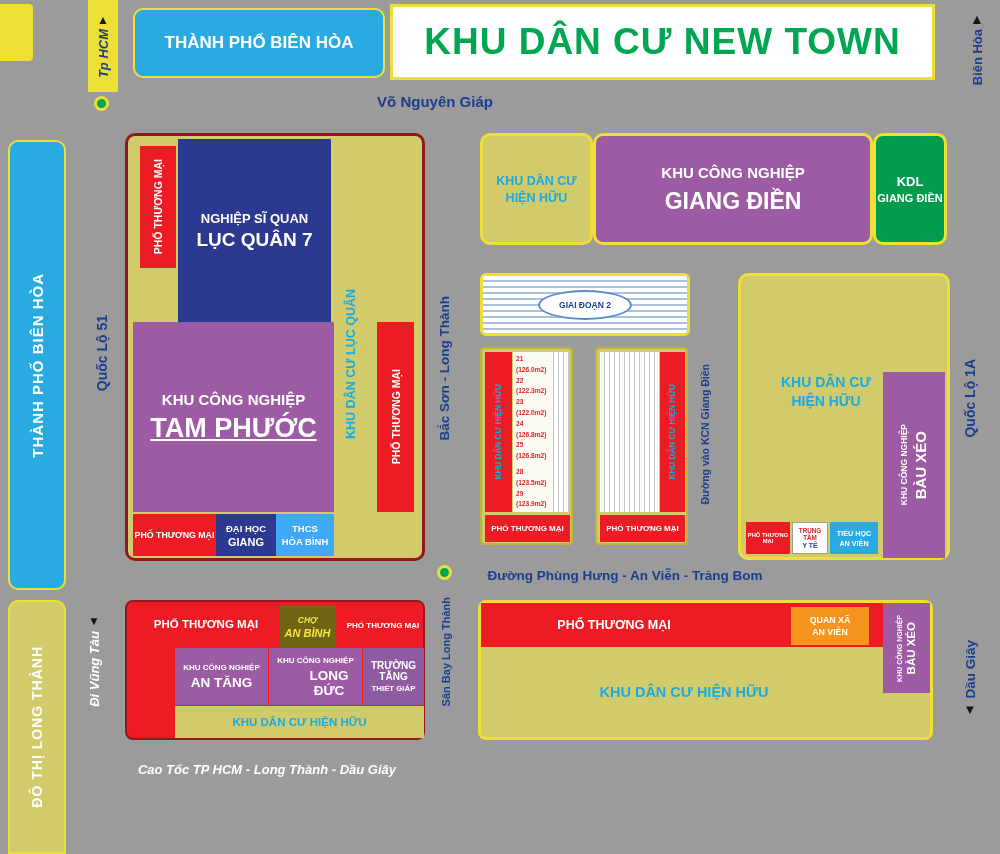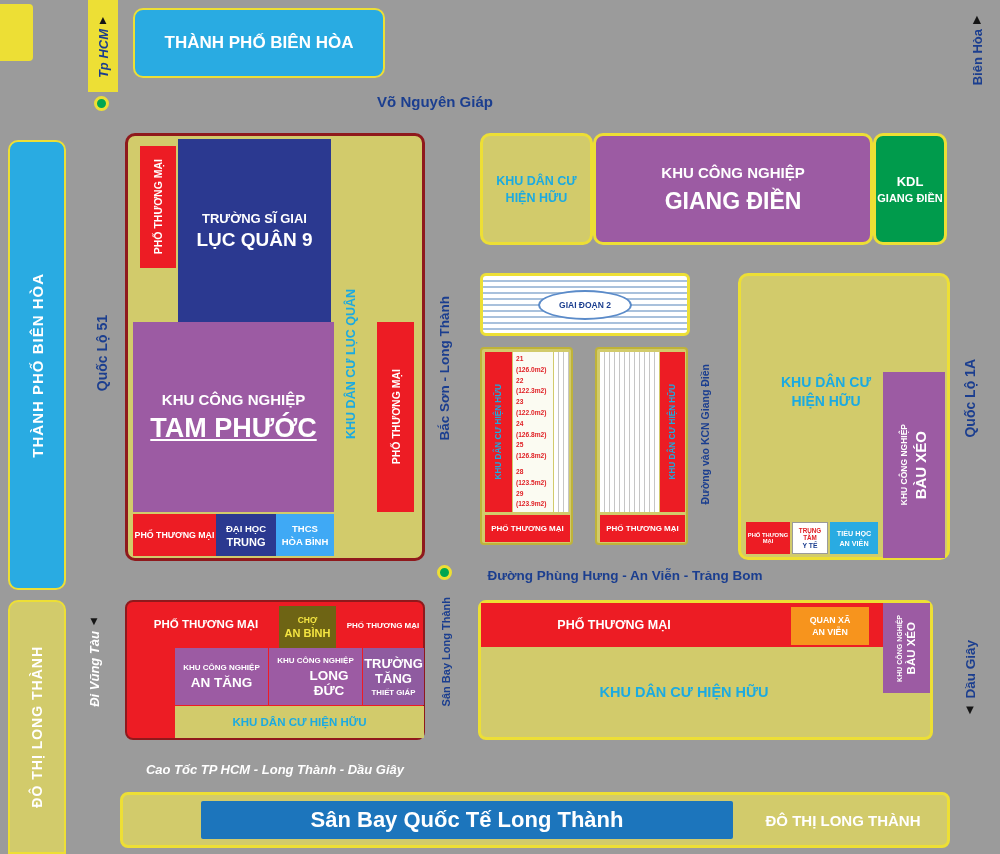--- a/index.html
+++ b/index.html
@@ -8,21 +8,21 @@
   #map { position:relative; width:1000px; height:854px; background:#9B9B9B; overflow:hidden; margin:0 auto; }
   .abs { position:absolute; }
   .fc { display:flex; flex-direction:column; align-items:center; justify-content:center; }
   .fr { display:flex; flex-direction:row; align-items:center; justify-content:center; }
   .vtext { writing-mode:vertical-rl; transform:rotate(180deg); white-space:nowrap; }
   .bold { font-weight:bold; }
   .i { font-style:italic; }
   .white { color:#FFFFFF; }
   .navy { color:#1B3E8F; }
   .cyan { color:#1BAAE1; }
-  .yellowtxt { color:#F5E642; }
+  .yellowtxt { color:#F5E642;font-style:italic; }
   .redtxt { color:#E02025; }
   .red-bg { background:#ED1C24; }
   .purple-bg { background:#9C5BA3; }
   .khaki-bg { background:#D2CB6B; }
   .blue-bg { background:#29ABE2; }
   .navybg { background:#2B3990; }
   .ybord { border:3px solid #EDDF35; }
   .r10 { border-radius:10px; }
   .r6 { border-radius:6px; }
   .r4 { border-radius:4px; }
@@ -42,20 +42,23 @@
 
   <div class="abs fc" style="left:88px;top:0;width:30px;height:92px;background:#EDDF35;gap:3px;">
     <span class="arrow" style="font-size:12px;">▲</span>
     <span class="vtext navy bold i" style="font-size:13px;">Tp HCM</span>
   </div>
 
   <div class="abs fc blue-bg r10" style="left:133px;top:8px;width:252px;height:70px;border:2px solid #EDDF35;">
     <span class="white bold ctr" style="font-size:17px;">THÀNH PHỐ BIÊN HÒA</span>
   </div>
 
+  <div class="abs fc" style="left:390px;top:4px;width:545px;height:76px;background:#FFFFFF;border:3px solid #EDDF35;">
+    <span class="bold ctr" style="font-size:37px;color:#00A651;letter-spacing:1px;">KHU DÂN CƯ NEW TOWN</span>
+  </div>
 
   <div class="abs fc" style="left:958px;top:6px;width:38px;height:86px;gap:3px;">
     <span class="arrow" style="font-size:14px;">▲</span>
     <span class="vtext navy bold" style="font-size:13px;">Biên Hòa</span>
   </div>
 
   <div class="abs fc" style="left:350px;top:90px;width:170px;height:22px;">
     <span class="navy bold" style="font-size:15px;">Võ Nguyên Giáp</span>
   </div>
 
@@ -76,39 +79,39 @@
   <div class="abs fc" style="left:78px;top:596px;width:32px;height:130px;gap:4px;">
     <span class="arrow" style="font-size:12px;">▼</span>
     <span class="vtext white bold i" style="font-size:13px;">Đi Vũng Tàu</span>
   </div>
 
   <div class="abs khaki-bg r10" style="left:125px;top:133px;width:300px;height:428px;border:3px solid #8F191C;">
     <div class="abs fc red-bg" style="left:12px;top:10px;width:36px;height:122px;">
       <span class="vtext white bold" style="font-size:10.5px;">PHỐ THƯƠNG MẠI</span>
     </div>
     <div class="abs fc navybg" style="left:50px;top:3px;width:153px;height:183px;gap:3px;">
-      <span class="white bold ctr" style="font-size:13px;">TRƯỜNG SĨ GIAI</span>
-      <span class="white bold ctr" style="font-size:19px;">LỤC QUÂN 9</span>
+      <span class="white bold ctr" style="font-size:13px;">NGHIỆP SĨ QUAN</span>
+      <span class="white bold ctr" style="font-size:19px;">LỤC QUÂN 7</span>
     </div>
     <div class="abs fc" style="left:208px;top:128px;width:30px;height:200px;">
       <span class="vtext cyan bold" style="font-size:12.5px;">KHU DÂN CƯ LỤC QUÂN</span>
     </div>
     <div class="abs fc purple-bg" style="left:5px;top:186px;width:201px;height:190px;gap:5px;">
       <span class="white bold ctr" style="font-size:15px;">KHU CÔNG NGHIỆP</span>
       <span class="white bold ctr" style="font-size:27px;text-decoration:underline;">TAM PHƯỚC</span>
     </div>
     <div class="abs fc red-bg" style="left:249px;top:186px;width:37px;height:190px;">
       <span class="vtext white bold" style="font-size:10.5px;">PHỐ THƯƠNG MẠI</span>
     </div>
     <div class="abs fc red-bg" style="left:5px;top:378px;width:83px;height:42px;">
       <span class="white bold ctr" style="font-size:8.8px;">PHỐ THƯƠNG MẠI</span>
     </div>
     <div class="abs fc navybg" style="left:88px;top:378px;width:60px;height:42px;gap:2px;">
       <span class="white bold ctr" style="font-size:9.5px;">ĐẠI HỌC</span>
-      <span class="white bold ctr" style="font-size:11px;">TRUNG</span>
+      <span class="white bold ctr" style="font-size:11px;">GIANG</span>
     </div>
     <div class="abs fc" style="left:148px;top:378px;width:58px;height:42px;background:#3FA9F5;gap:2px;">
       <span class="white bold ctr" style="font-size:9.5px;">THCS</span>
       <span class="white bold ctr" style="font-size:9.5px;">HÒA BÌNH</span>
     </div>
   </div>
 
   <div class="abs fc" style="left:430px;top:266px;width:28px;height:205px;">
     <span class="vtext navy bold" style="font-size:13.5px;">Bắc Sơn - Long Thành</span>
   </div>
@@ -212,21 +215,21 @@
     </div>
     <div class="abs fc purple-bg" style="left:48px;top:46px;width:93px;height:57px;gap:3px;">
       <span class="white bold ctr" style="font-size:8px;">KHU CÔNG NGHIỆP</span>
       <span class="white bold ctr" style="font-size:13.5px;">AN TĂNG</span>
     </div>
     <div class="abs fc purple-bg" style="left:142px;top:46px;width:93px;height:57px;gap:3px;">
       <span class="white bold ctr" style="font-size:8px;">KHU CÔNG NGHIỆP</span>
       <span class="white bold ctr" style="font-size:13.5px;padding-left:27px;">LONG ĐỨC</span>
     </div>
     <div class="abs fc" style="left:236px;top:46px;width:61px;height:57px;background:#8F5BA0;gap:2px;">
-      <span class="white bold ctr" style="font-size:13px;">TRƯỜNG TĂNG</span>
+      <span class="white bold ctr" style="font-size:10px;">TRƯỜNG TĂNG</span>
       <span class="white bold ctr" style="font-size:7.8px;">THIẾT GIÁP</span>
     </div>
     <div class="abs fc khaki-bg" style="left:48px;top:104px;width:249px;height:32px;">
       <span class="cyan bold" style="font-size:11.5px;">KHU DÂN CƯ HIỆN HỮU</span>
     </div>
   </div>
 
   <div class="abs fc" style="left:433px;top:592px;width:26px;height:120px;">
     <span class="vtext navy bold" style="font-size:11px;">Sân Bay Long Thành</span>
   </div>
@@ -246,26 +249,18 @@
     <div class="abs fc" style="left:0;top:44px;width:406px;height:90px;">
       <span class="cyan bold" style="font-size:14.5px;">KHU DÂN CƯ HIỆN HỮU</span>
     </div>
   </div>
 
   <div class="abs fc" style="left:953px;top:618px;width:34px;height:120px;gap:5px;">
     <span class="vtext navy bold" style="font-size:13.5px;">Dầu Giây</span>
     <span class="arrow" style="font-size:13px;">▼</span>
   </div>
 
-  <div class="abs fc" style="left:120px;top:758px;width:310px;height:22px;">
+  <div class="abs fc" style="left:112px;top:758px;width:310px;height:22px;">
     <span class="white bold i" style="font-size:13px;">Cao Tốc TP HCM - Long Thành - Dầu Giây</span>
   </div>
 
-  <div class="abs khaki-bg ybord" style="left:120px;top:792px;width:830px;height:56px;border-radius:8px;">
-    <div class="abs fc" style="left:78px;top:6px;width:532px;height:38px;background:#1C75BC;border-radius:2px;">
-      <span class="white bold" style="font-size:22px;">Sân Bay Quốc Tế Long Thành</span>
-    </div>
-    <div class="abs fc" style="left:620px;top:0;width:200px;height:50px;">
-      <span class="white bold" style="font-size:15px;">ĐÔ THỊ LONG THÀNH</span>
-    </div>
-  </div>
 
 </div>
 
 </body></html>

